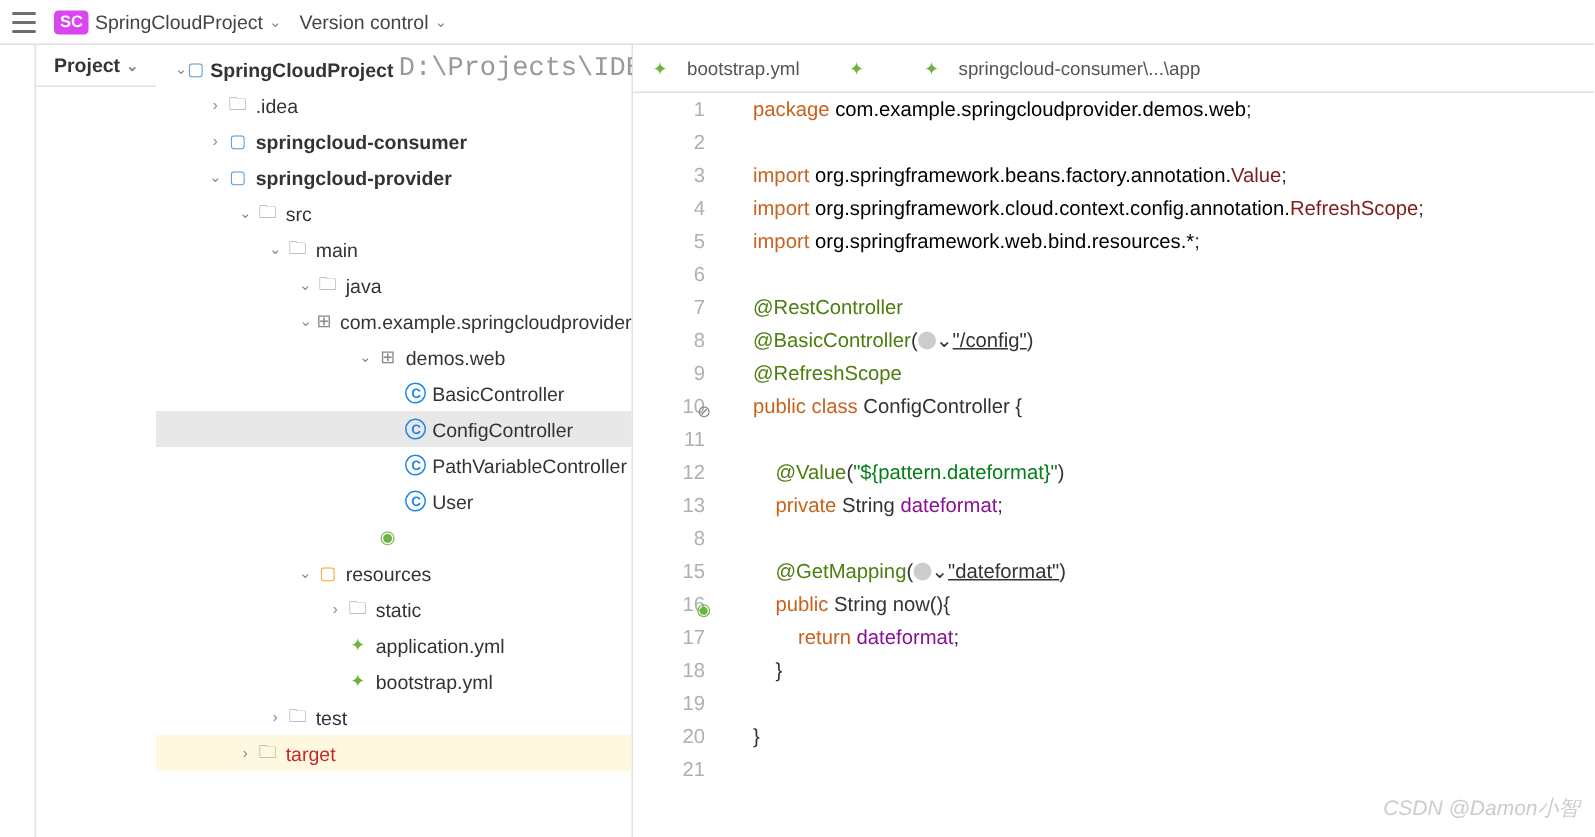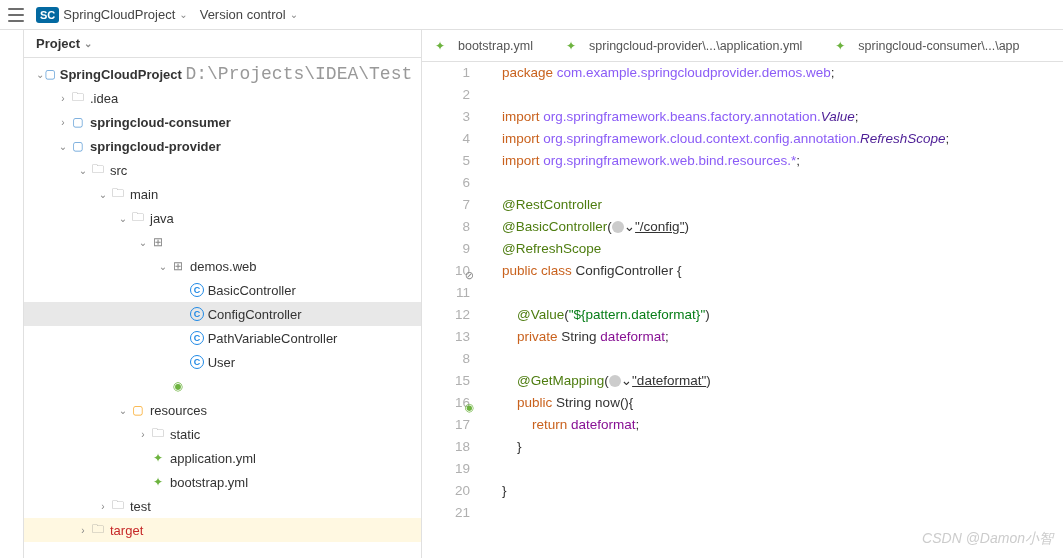--- a/index.html
+++ b/index.html
@@ -1,25 +1,25 @@
 <!DOCTYPE html>
 <html><head>
 <meta charset="utf-8">
 <style>
 * { margin: 0; padding: 0; box-sizing: border-box; font-family: -apple-system, BlinkMacSystemFont, "Segoe UI", sans-serif; }
 body { background: #fff; font-size: 13px; color: #333; overflow: hidden; width: 1063px; height: 558px; }
 .titlebar { height: 30px; background: #fff; border-bottom: 1px solid #e0e0e0; display: flex; align-items: center; padding: 0 8px; gap: 12px; }
 .hamburger { width: 16px; height: 14px; display: flex; flex-direction: column; justify-content: space-between; cursor: pointer; }
 .hamburger span { height: 2px; background: #6e6e6e; border-radius: 1px; }
-.proj-badge { background: #0369a1; color: #fff; font-size: 11px; font-weight: 600; padding: 2px 4px; border-radius: 3px; }
+.proj-badge { background: #d946ef; color: #fff; font-size: 11px; font-weight: 600; padding: 2px 4px; border-radius: 3px; }
 .titlebar-item { color: #444; cursor: pointer; display: flex; align-items: center; gap: 4px; }
 .chev-down { font-size: 10px; color: #888; }
 .layout { display: flex; height: calc(100% - 30px); }
 .sidebar { width: 24px; background: #fff; border-right: 1px solid #e0e0e0; }
-.project-panel { width: 398px; border-right: 1px solid #e0e0e0; display: flex; flex-direction: column; }
+.project-panel { width: 398px; border-right: 1px solid #e0e0e0; display: flex; flex-direction: row; }
 .panel-header { height: 28px; padding: 0 12px; display: flex; align-items: center; font-weight: 600; color: #333; border-bottom: 1px solid #e0e0e0; gap: 4px; }
 .tree { flex: 1; overflow: auto; padding-top: 4px; }
 .tree-row { height: 24px; display: flex; align-items: center; padding-left: 12px; cursor: pointer; white-space: nowrap; }
 .tree-row.selected { background: #e8e8e8; }
 .tree-row.highlight { background: #fff8e1; }
 .indent { display: inline-block; }
 .arrow { width: 14px; color: #888; font-size: 10px; display: inline-block; text-align: center; }
 .ticon { width: 16px; height: 16px; margin-right: 4px; display: inline-flex; align-items: center; justify-content: center; font-size: 12px; }
 .folder-ic { color: #888; }
 .module-ic { color: #5b9bd5; }
@@ -34,26 +34,26 @@
 .tree-label.muted { color: #999; font-size: 18px; font-family: Liberation Mono, monospace; }
 .editor-area { flex: 1; display: flex; flex-direction: column; min-width: 0; }
 .tabs { height: 32px; display: flex; align-items: center; border-bottom: 1px solid #e0e0e0; padding: 0 10px; gap: 30px; overflow: hidden; }
 .tab { display: flex; align-items: center; gap: 6px; color: #555; cursor: pointer; white-space: nowrap; font-size: 12.5px; }
 .editor { flex: 1; display: flex; font-family: "JetBrains Mono", Consolas, monospace; font-size: 13.5px; overflow: hidden; }
 .gutter { width: 56px; background: #fff; text-align: right; padding-right: 8px; color: #b0b0b0; line-height: 22px; user-select: none; position: relative; }
 .gutter-icons { position: absolute; left: 38px; top: 0; }
 .gutter-ic { position: absolute; width: 14px; height: 14px; font-size: 11px; }
 .code { flex: 1; padding-left: 24px; line-height: 22px; white-space: pre; overflow: auto; }
 .kw { color: #c9621e; }
-.pkg { color: #8b5cf6; }
+.pkg { color: #000000; }
 .str { color: #067d17; }
 .ann { color: #4d7c0f; }
 .cls { color: #333; }
 .url { color: #333; text-decoration: underline; }
-.ref { color: #4c1d95; font-style: italic; }
+.ref { color: #7f1d1d; }
 .field { color: #871094; }
 .web-ic { display: inline-block; width: 12px; height: 12px; border-radius: 50%; background: #ccc; vertical-align: middle; }
 .watermark { position: fixed; bottom: 10px; right: 10px; color: #ccc; font-size: 14px; font-style: italic; }
 </style>
 </head>
 <body>
 
 <div class="titlebar">
   <div class="hamburger">
       <span></span>
@@ -114,20 +114,21 @@
       <div class="tree-row">
           <span class="indent" style="width:80px"></span>
           <span class="arrow">⌄</span>
           <span class="ticon folder-ic">🗀</span>
           <span class="tree-label">java</span>
         </div>
       <div class="tree-row">
           <span class="indent" style="width:100px"></span>
           <span class="arrow">⌄</span>
           <span class="ticon pkg-ic">⊞</span>
+          <span class="tree-label">com.example.springcloudprovider</span>
         </div>
       <div class="tree-row">
           <span class="indent" style="width:120px"></span>
           <span class="arrow">⌄</span>
           <span class="ticon pkg-ic">⊞</span>
           <span class="tree-label">demos.web</span>
         </div>
       <div class="tree-row"><span class="indent" style="width:154px"></span><span class="class-ic">C</span>&nbsp;<span class="tree-label">BasicController</span></div>
       <div class="tree-row selected"><span class="indent" style="width:154px"></span><span class="class-ic">C</span>&nbsp;<span class="tree-label">ConfigController</span></div>
       <div class="tree-row"><span class="indent" style="width:154px"></span><span class="class-ic">C</span>&nbsp;<span class="tree-label">PathVariableController</span></div>
@@ -174,21 +175,20 @@
   </div>
 
   <div class="editor-area">
     <div class="tabs">
       <div class="tab">
           <span class="ticon yml-ic">✦</span>
           <span>bootstrap.yml</span>
         </div>
       <div class="tab">
           <span class="ticon yml-ic">✦</span>
-          <span>springcloud-provider\...\application.yml</span>
         </div>
       <div class="tab">
           <span class="ticon yml-ic">✦</span>
           <span>springcloud-consumer\...\app</span>
         </div>
     </div>
     <div class="editor">
       <div class="gutter">
         <div>1</div>
           <div>2</div>

